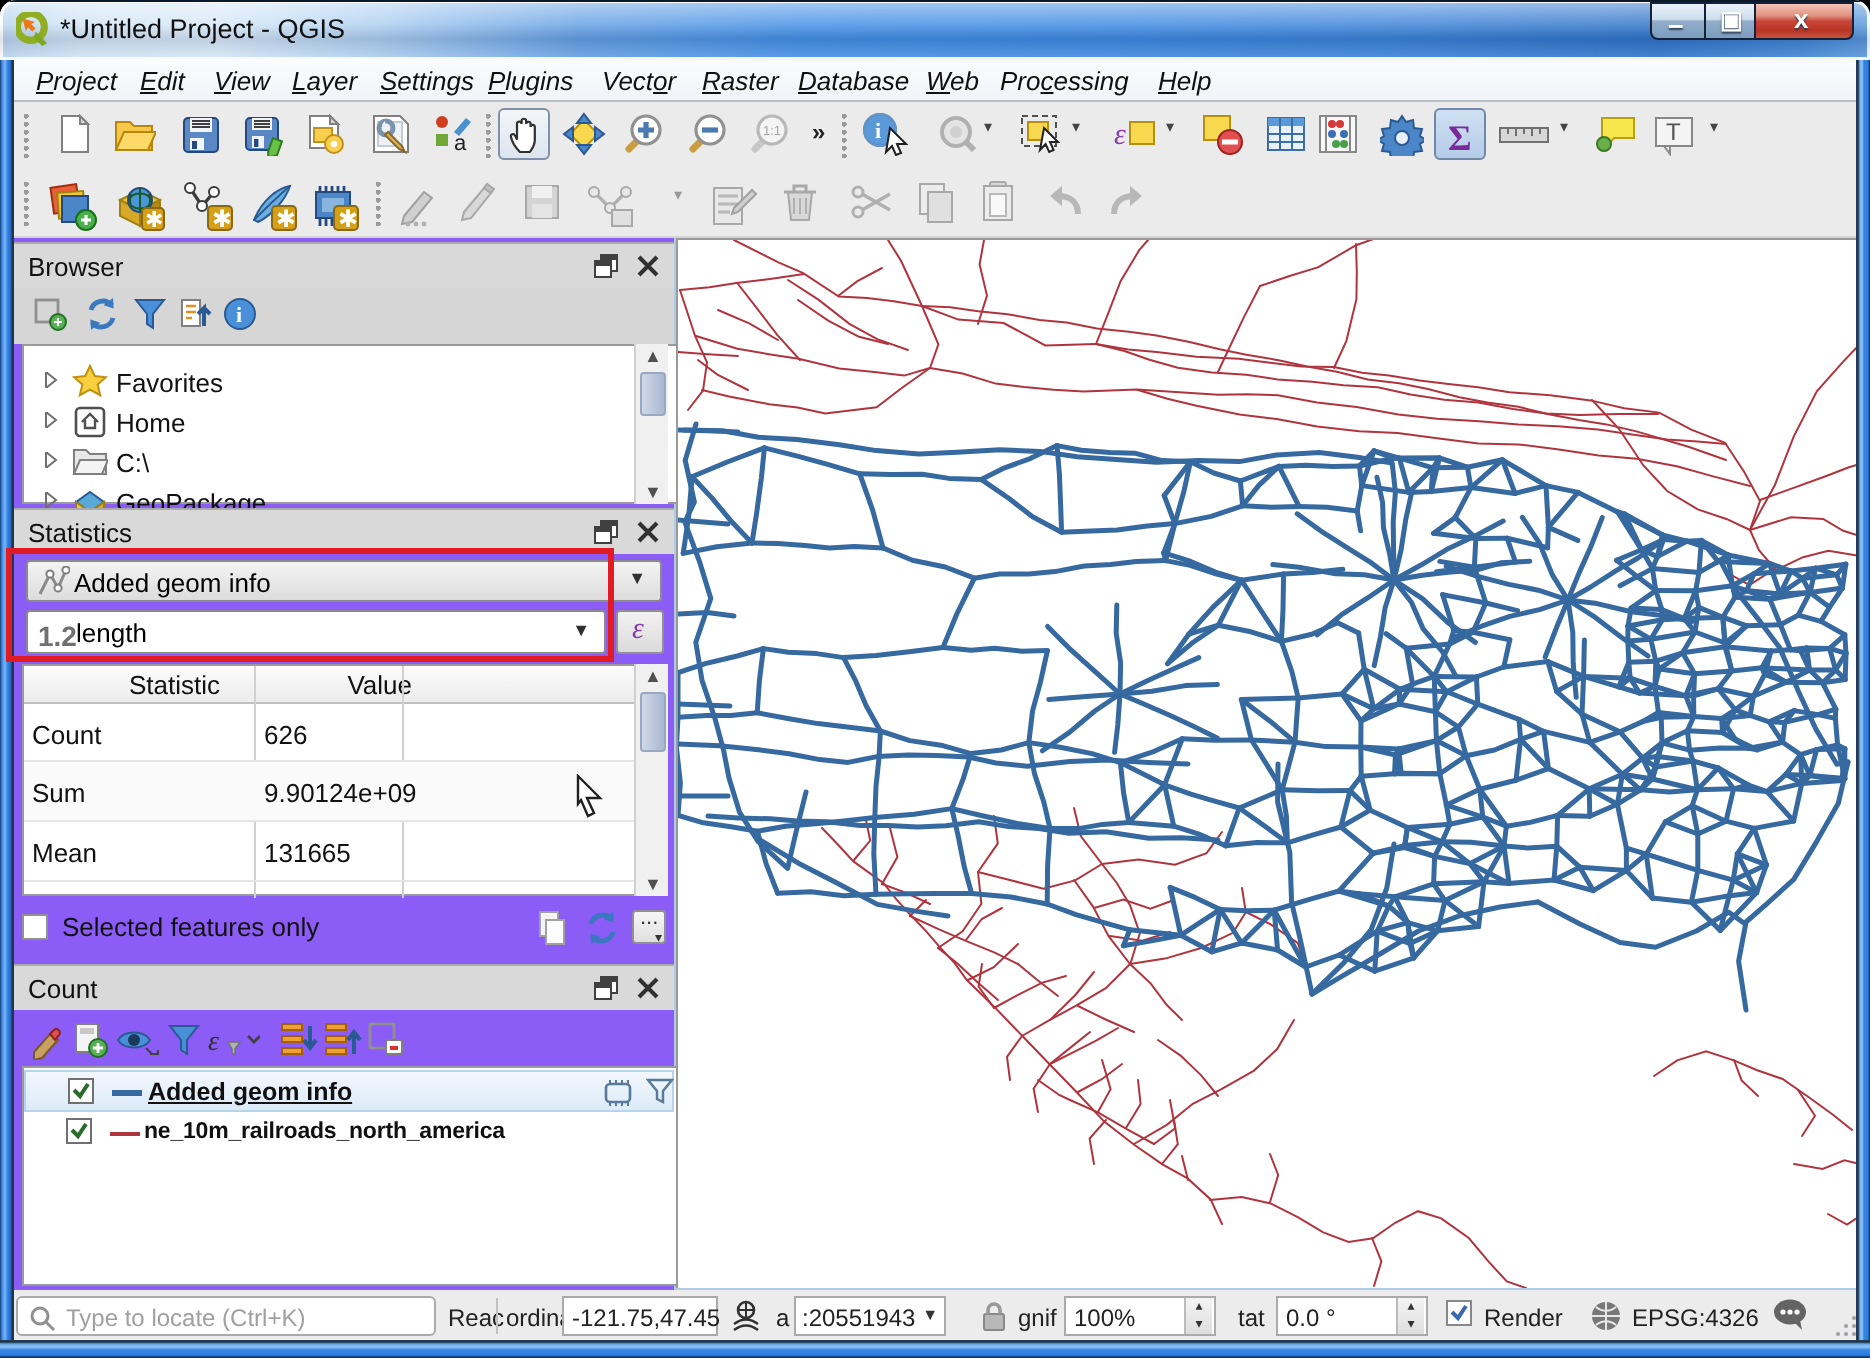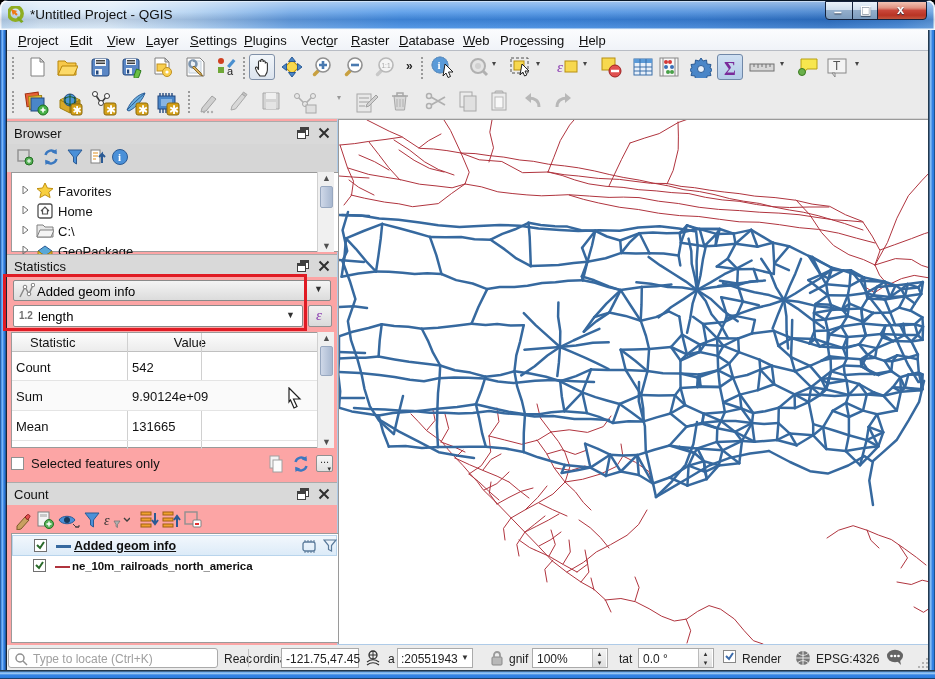--- a/index.html
+++ b/index.html
@@ -21,32 +21,32 @@
   background:linear-gradient(180deg,#e9f2fa 0%,#cfdeed 45%,#93aecb 50%,#7c9cbe 100%); }
 #cap-min { left:0; width:28px; border-radius:0 0 0 4px; }
 #cap-max { left:27px; width:26px; }
 #cap-close { left:52px; width:50px; border-radius:0 0 4px 0;
   background:linear-gradient(180deg,#f2c4b4 0%,#e09180 35%,#c9473a 50%,#b93424 78%,#c2553e 100%); }
 .cap span { position:absolute; color:#fff; font-weight:bold; text-shadow:0 1px 1px #2a3a50; }
 
 #menubar { position:absolute; left:4px; top:30px; width:927px; height:21px;
   background:linear-gradient(180deg,#fbfcfe 0%,#f0f3f8 100%); border-bottom:1px solid #b8bcc4;
   font-size:13px; color:#101010; }
-.mi { position:absolute; top:3px; }
+.mi { position:absolute; top:3px;font-style:italic; }
 .mi u { text-decoration:underline; }
 
 #tb1 { position:absolute; left:4px; top:51px; width:927px; height:34px; background:#ebebeb; }
 #tb2 { position:absolute; left:4px; top:85px; width:927px; height:34px; background:#ebebeb; border-bottom:1px solid #d4d4d4;}
 .grip { position:absolute; top:6px; width:3px; height:22px;
   background-image:radial-gradient(circle at 1px 1px,#9a9a9a 35%,transparent 40%); background-size:3px 4px; }
 .ticon { position:absolute; width:22px; height:22px; }
 .ticon svg { position:absolute; left:0; top:0; }
 .tarrow { position:absolute; width:7px; height:22px; font-size:8px; color:#444; }
 
-#dock { position:absolute; left:4px; top:119px; width:333px; height:526px; background:#fca5a5; }
+#dock { position:absolute; left:4px; top:119px; width:333px; height:526px; background:#8b5cf6; }
 .panel-title { position:absolute; left:0; width:333px; height:23px; background:#d9d9d9;
   border-top:1px solid #ababab; font-size:13px; color:#111; }
 .panel-title .pt { position:absolute; left:10px; top:4px; }
 .pfloat { position:absolute; left:293px; top:5px; width:12px; height:12px; }
 .pclose { position:absolute; left:314px; top:5px; width:12px; height:12px; }
 
 #browser-tools { position:absolute; left:0; top:25px; width:333px; height:28px; background:#d6d6d6; }
 #browser-tree { position:absolute; left:7px; top:53px; width:327px; height:80px; background:#fff; border:1px solid #9a9a9a; border-right:none; }
 .trow { position:absolute; left:0; width:300px; height:20px; font-size:13px; color:#111; }
 .trow .lbl { position:absolute; left:46px; top:3px; }
@@ -545,37 +545,37 @@
       <svg style="position:absolute;left:4px;top:2px" width="17" height="17" viewBox="0 0 17 17">
           <path d="M2 14L7 4l4 7 4-9" fill="none" stroke="#8a8a8a" stroke-width="1.5"></path>
           <circle cx="7" cy="4" r="1.8" fill="#fff" stroke="#808080"></circle>
           <circle cx="11" cy="11" r="1.8" fill="#fff" stroke="#808080"></circle>
           <circle cx="15" cy="2" r="1.8" fill="#fff" stroke="#808080"></circle>
         </svg>
       <span style="position:absolute;left:23px;top:3px">Added geom info</span>
       <span style="position:absolute;right:7px;top:3px;font-size:9px;color:#303030">▼</span>
     </div>
     <div id="stats-combo2">
-      <span style="position:absolute;left:5px;top:4px;font-size:10px;font-weight:bold;color:#707070">1.2</span>
+      <span style="position:absolute;left:5px;top:4px;font-size:14px;font-weight:bold;color:#707070">1.2</span>
       <span style="position:absolute;left:24px;top:3px">length</span>
       <span style="position:absolute;right:7px;top:4px;font-size:9px;color:#303030">▼</span>
     </div>
     <div id="eps-btn">
         <span style="position:absolute;left:7px;top:1px;font-size:15px;color:#8a3ab0;font-family:'Liberation Serif',serif;font-style:italic">ε</span>
       </div>
     <div id="redbox"></div>
     <div id="stats-table">
       <div style="position:absolute;left:0;top:0;width:308px;height:19px;background:linear-gradient(180deg,#fcfcfc,#ececec);border-bottom:1px solid #c0c0c0"></div>
-      <div style="position:absolute;left:18px;top:2px;width:80px;text-align:left">Statistic</div>
+      <div style="position:absolute;left:18px;top:2px;width:80px;text-align:right">Statistic</div>
       <div style="position:absolute;left:116px;top:2px;width:78px;text-align:right">Value</div>
       <div style="position:absolute;left:115px;top:0;width:1px;height:116px;background:#d0d0d0"></div>
       <div style="position:absolute;left:189px;top:0;width:1px;height:116px;background:#d0d0d0"></div>
       <div style="position:absolute;left:0;top:19px;width:308px;height:29px;border-bottom:1px solid #e4e4e4">
           <span style="position:absolute;left:4px;top:8px">Count</span>
-          <span style="position:absolute;left:120px;top:8px">542</span>
+          <span style="position:absolute;left:120px;top:8px">626</span>
         </div>
       <div style="position:absolute;left:0;top:48px;width:308px;height:30px;border-bottom:1px solid #e4e4e4;background:#fafafa">
           <span style="position:absolute;left:4px;top:8px">Sum</span>
           <span style="position:absolute;left:120px;top:8px">9.90124e+09</span>
         </div>
       <div style="position:absolute;left:0;top:78px;width:308px;height:30px;border-bottom:1px solid #e4e4e4">
           <span style="position:absolute;left:4px;top:8px">Mean</span>
           <span style="position:absolute;left:120px;top:8px">131665</span>
         </div>
     </div>

